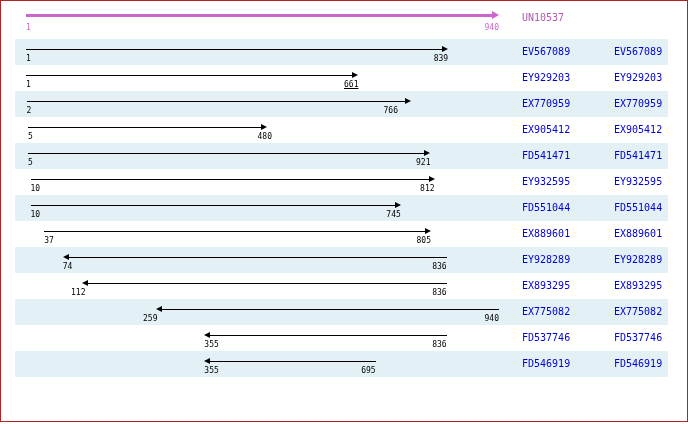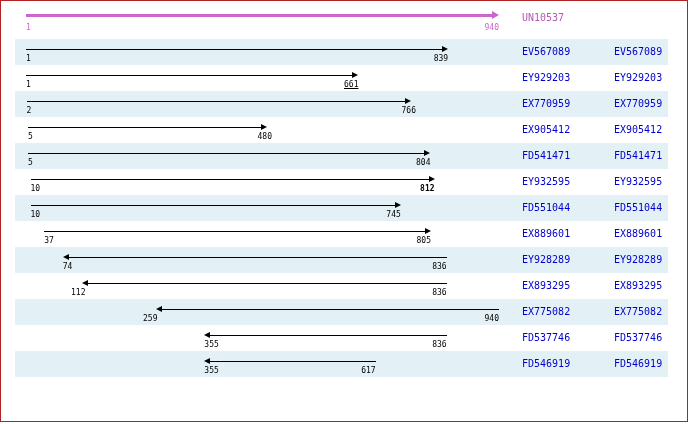--- a/index.html
+++ b/index.html
@@ -132,45 +132,45 @@
         <div class="hsp-head-r" style="left: 351.46px;"></div>
         <div class="coord" style="left: 25px;">1</div>
         <div class="coord end" style="left: 357.46px; text-decoration: underline;">661</div>
         <a class="hit-id col1">EY929203</a>
         <a class="hit-id col2">EY929203</a>
       </div>
       <div class="row" style="top: 90px;">
         <div class="hsp-line" style="left: 25.5037px; width: 378.848px;"></div>
         <div class="hsp-head-r" style="left: 404.351px;"></div>
         <div class="coord" style="left: 25.5037px;">2</div>
-        <div class="coord end" style="left: 415px;">766</div>
+        <div class="coord end" style="left: 397px;">766</div>
         <a class="hit-id col1">EX770959</a>
         <a class="hit-id col2">EX770959</a>
       </div>
       <div class="row" style="top: 116px;">
         <div class="hsp-line" style="left: 27.0149px; width: 233.271px;"></div>
         <div class="hsp-head-r" style="left: 260.285px;"></div>
         <div class="coord" style="left: 27.0149px;">5</div>
         <div class="coord end" style="left: 271px;">480</div>
         <a class="hit-id col1">EX905412</a>
         <a class="hit-id col2">EX905412</a>
       </div>
       <div class="row" style="top: 142px;">
         <div class="hsp-line" style="left: 27.0149px; width: 396.478px;"></div>
         <div class="hsp-head-r" style="left: 423.493px;"></div>
         <div class="coord" style="left: 27.0149px;">5</div>
-        <div class="coord end" style="left: 429.493px;">804</div>
+        <div class="coord end" style="left: 429.493px;">921</div>
         <a class="hit-id col1">FD541471</a>
         <a class="hit-id col2">FD541471</a>
       </div>
       <div class="row" style="top: 168px;">
         <div class="hsp-line" style="left: 29.5335px; width: 397.989px;"></div>
         <div class="hsp-head-r" style="left: 427.523px;"></div>
         <div class="coord" style="left: 29.5335px;">10</div>
-        <div class="coord end" style="left: 433.523px; font-weight: bold;">812</div>
+        <div class="coord end" style="left: 433.523px;">812</div>
         <a class="hit-id col1">EY932595</a>
         <a class="hit-id col2">EY932595</a>
       </div>
       <div class="row" style="top: 194px;">
         <div class="hsp-line" style="left: 29.5335px; width: 364.24px;"></div>
         <div class="hsp-head-r" style="left: 393.773px;"></div>
         <div class="coord" style="left: 29.5335px;">10</div>
         <div class="coord end" style="left: 399.773px;">745</div>
         <a class="hit-id col1">FD551044</a>
         <a class="hit-id col2">FD551044</a>
@@ -212,19 +212,19 @@
         <div class="hsp-head-l" style="left: 203.319px;"></div>
         <div class="coord" style="left: 203.319px;">355</div>
         <div class="coord end" style="left: 445.612px;">836</div>
         <a class="hit-id col1">FD537746</a>
         <a class="hit-id col2">FD537746</a>
       </div>
       <div class="row" style="top: 350px;">
         <div class="hsp-line" style="left: 209.319px; width: 165.267px;"></div>
         <div class="hsp-head-l" style="left: 203.319px;"></div>
         <div class="coord" style="left: 203.319px;">355</div>
-        <div class="coord end" style="left: 374.587px;">617</div>
+        <div class="coord end" style="left: 374.587px;">695</div>
         <a class="hit-id col1">FD546919</a>
         <a class="hit-id col2">FD546919</a>
       </div>
     </div>
 
 </div>
 
 </body></html>

